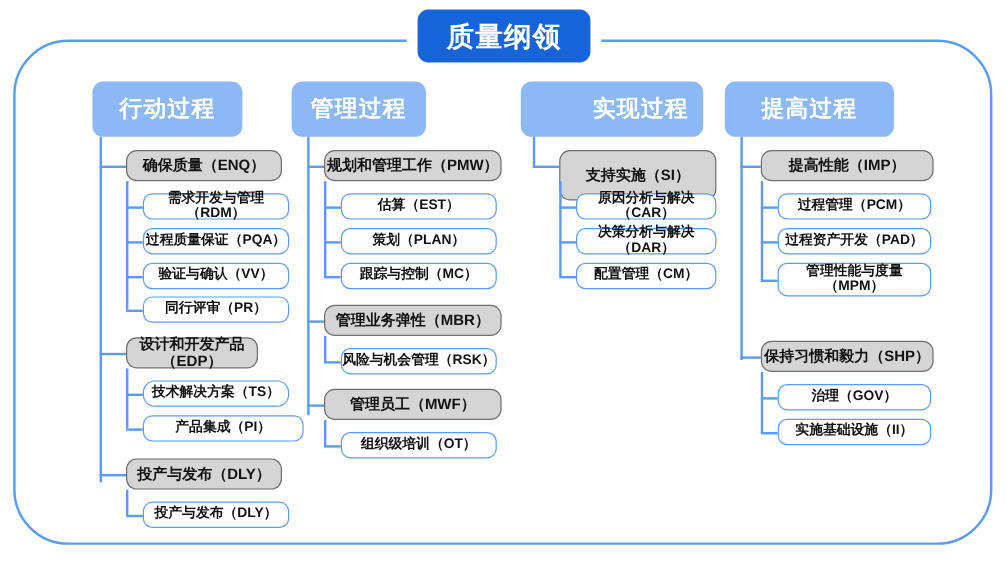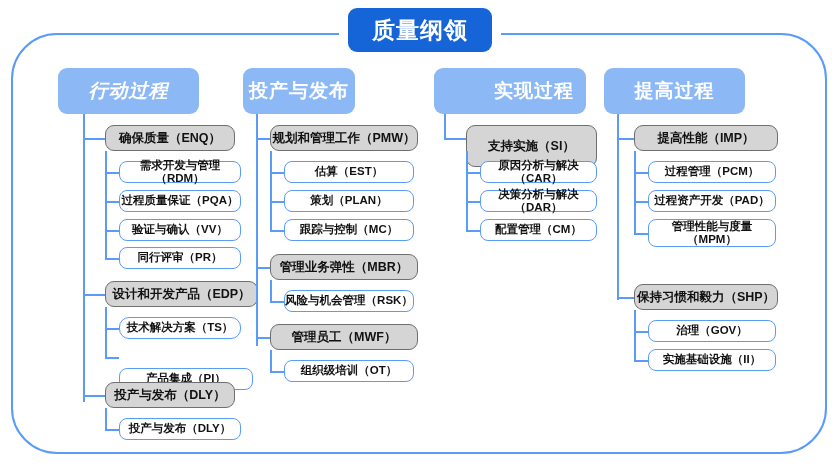--- a/index.html
+++ b/index.html
@@ -95,22 +95,22 @@
 </head>
 <body>
 
 <div id="stage">
 
   <div class="outer-frame"></div>
   <div class="title-gap"></div>
 
   <div class="title-box">质量纲领</div>
 
-  <div class="col-head" style="left:58px;top:68px;width:141px;font-style:italic;">行动过程</div>
-  <div class="col-head" style="left:243px;top:68px;width:112px;">投产与发布</div>
+  <div class="col-head" style="left:77px;top:68px;width:125px;">行动过程</div>
+  <div class="col-head" style="left:243px;top:68px;width:112px;">管理过程</div>
   <div class="col-head" style="left:434px;top:68px;width:104px;padding-left:48px;">实现过程</div>
   <div class="col-head" style="left:604px;top:68px;width:141px;">提高过程</div>
 
   <div class="v-line" style="left:83px;top:114px;height:288px;"></div>
   <div class="h-line" style="left:83px;top:138px;width:22px;"></div>
   <div class="h-line" style="left:83px;top:294px;width:22px;"></div>
   <div class="h-line" style="left:83px;top:395px;width:22px;"></div>
 
   <div class="grp-box" style="left:105px;top:125px;width:130px;height:26px;">确保质量（ENQ）</div>
 
@@ -118,26 +118,26 @@
   <div class="h-line" style="left:105px;top:172px;width:14px;"></div>
   <div class="h-line" style="left:105px;top:201px;width:14px;"></div>
   <div class="h-line" style="left:105px;top:230px;width:14px;"></div>
   <div class="h-line" style="left:105px;top:258px;width:14px;"></div>
 
   <div class="leaf-box" style="left:119px;top:161px;width:122px;height:22px;">需求开发与管理（RDM）</div>
   <div class="leaf-box" style="left:119px;top:190px;width:122px;height:22px;">过程质量保证（PQA）</div>
   <div class="leaf-box" style="left:119px;top:219px;width:122px;height:22px;">验证与确认（VV）</div>
   <div class="leaf-box" style="left:119px;top:247px;width:122px;height:22px;">同行评审（PR）</div>
 
-  <div class="grp-box" style="left:105px;top:281px;width:153px;height:26px;">设计和开发产品（EDP）</div>
+  <div class="grp-box" style="left:105px;top:281px;width:110px;height:26px;">设计和开发产品（EDP）</div>
   <div class="v-line" style="left:105px;top:307px;height:50px;"></div>
   <div class="h-line" style="left:105px;top:328px;width:14px;"></div>
   <div class="h-line" style="left:105px;top:357px;width:14px;"></div>
   <div class="leaf-box" style="left:119px;top:317px;width:122px;height:22px;border-radius:10px;">技术解决方案（TS）</div>
-  <div class="leaf-box" style="left:119px;top:346px;width:134px;height:22px;margin-top:22px;">产品集成（PI）</div>
+  <div class="leaf-box" style="left:119px;top:346px;width:134px;height:22px;">产品集成（PI）</div>
 
   <div class="grp-box" style="left:105px;top:382px;width:130px;height:26px;">投产与发布（DLY）</div>
   <div class="v-line" style="left:105px;top:408px;height:22px;"></div>
   <div class="h-line" style="left:105px;top:429px;width:14px;"></div>
   <div class="leaf-box" style="left:119px;top:418px;width:122px;height:22px;">投产与发布（DLY）</div>
 
   <div class="v-line" style="left:256px;top:114px;height:232px;"></div>
   <div class="h-line" style="left:256px;top:138px;width:14px;"></div>
   <div class="h-line" style="left:256px;top:267px;width:14px;"></div>
   <div class="h-line" style="left:256px;top:337px;width:14px;"></div>

